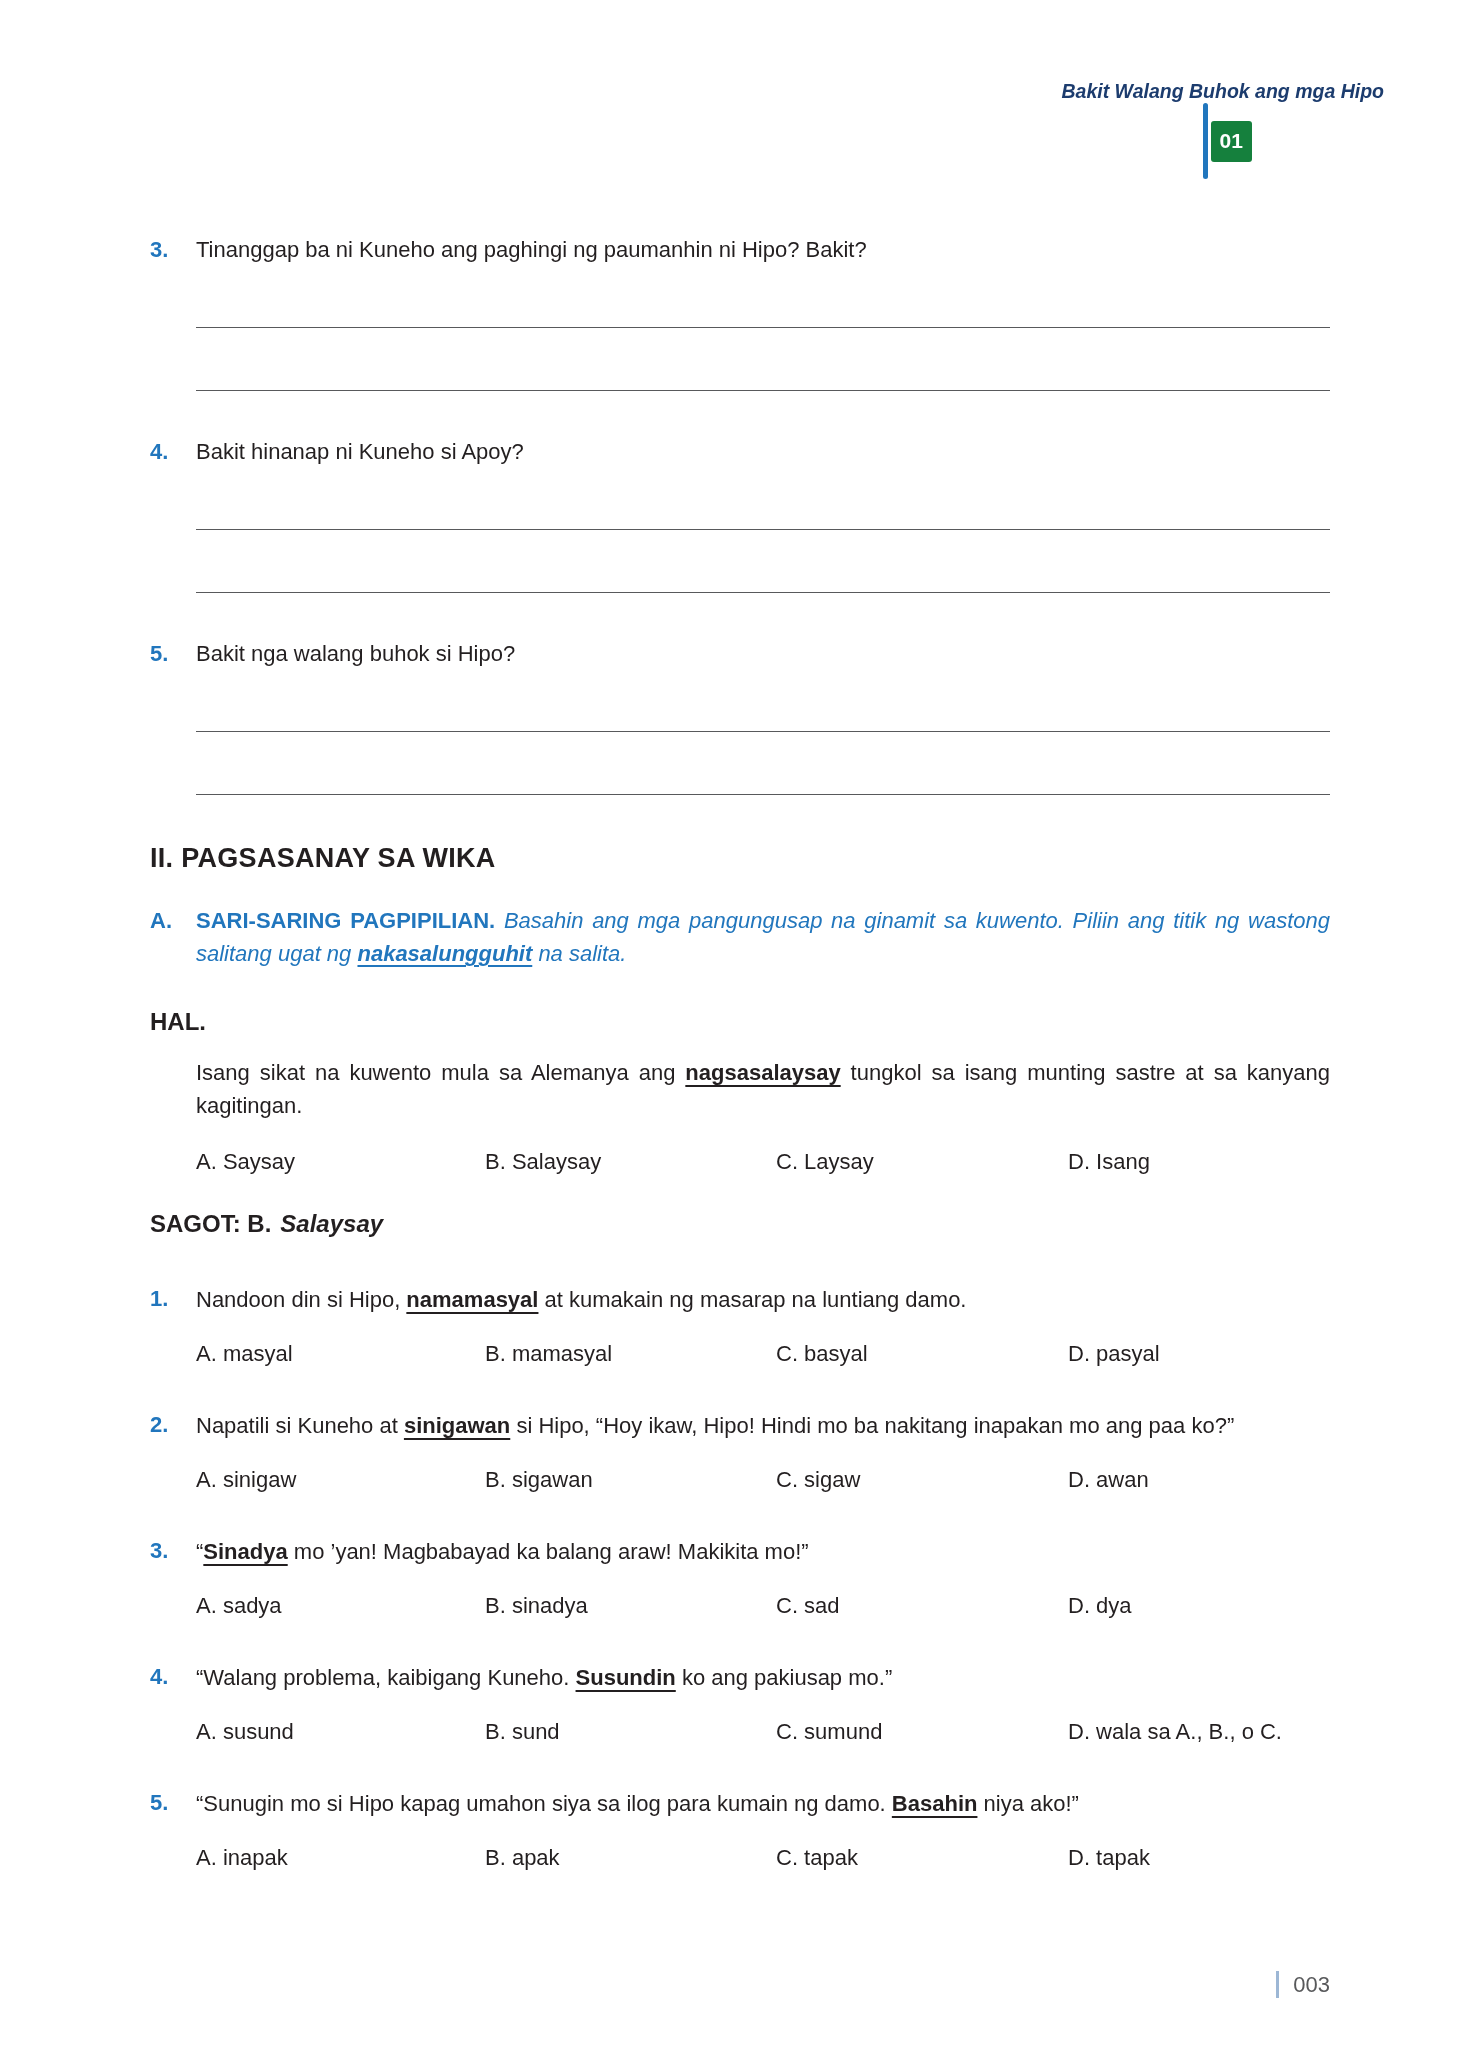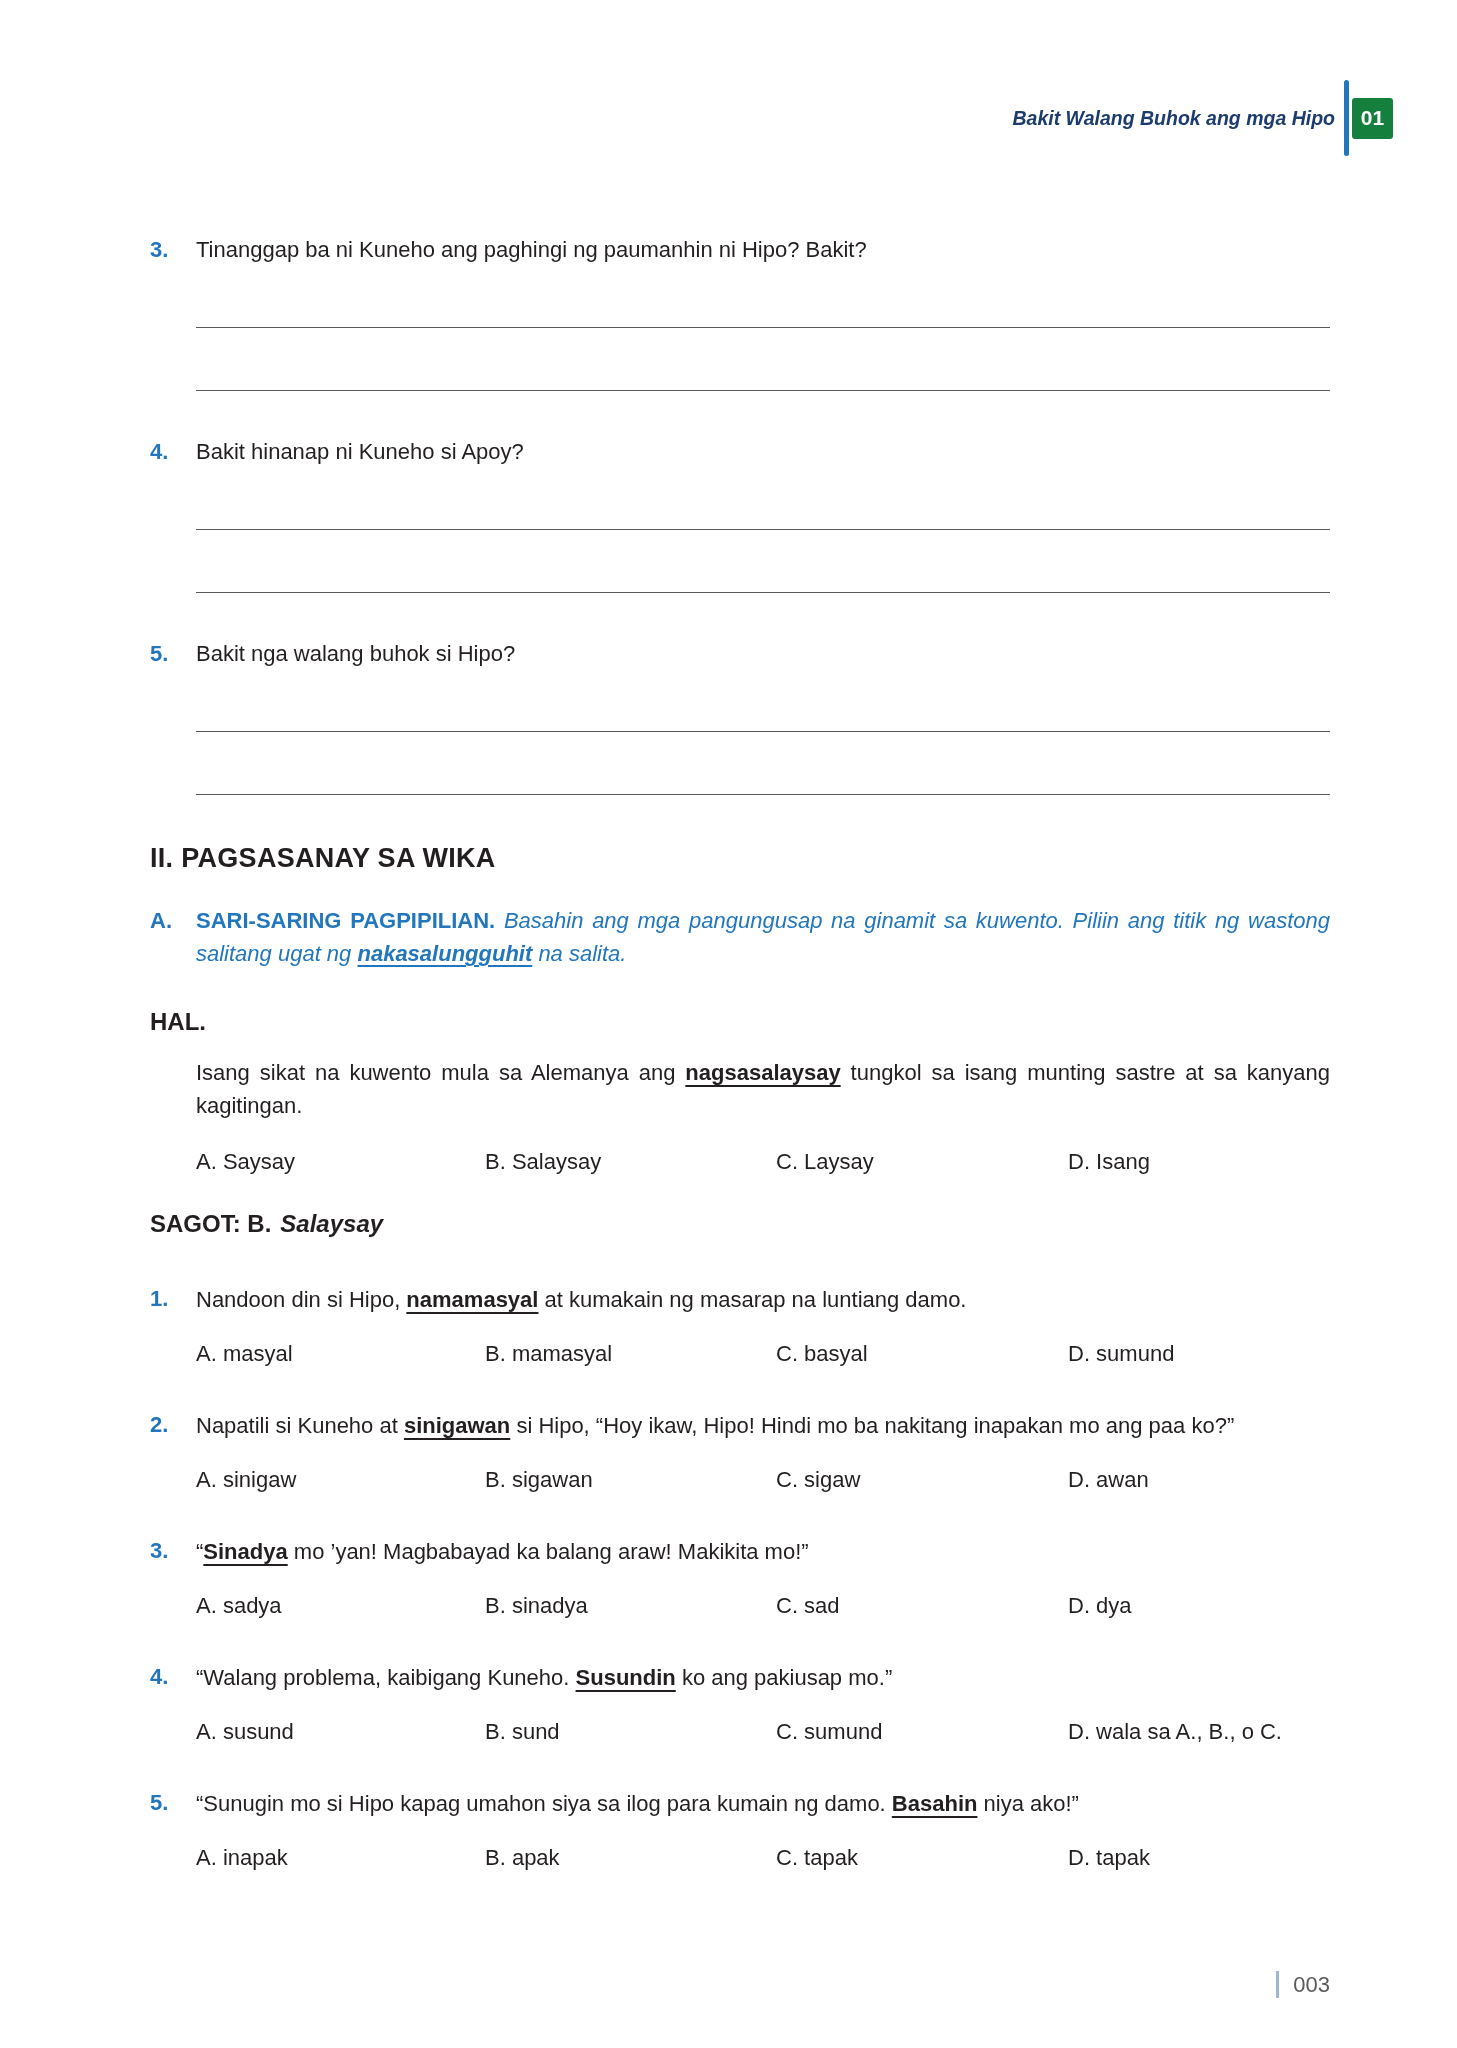--- a/index.html
+++ b/index.html
@@ -4,21 +4,21 @@
 <style>
   html, body { margin:0; padding:0; background:#e9e9e9; }
   .page {
     position:relative; width:1457px; height:2048px; margin:0 auto;
     background:#ffffff; font-family:"Liberation Sans", sans-serif;
     color:#231f20; overflow:hidden;
   }
   .content { position:absolute; left:150px; right:127px; top:0; padding-top:235px; }
 
   
-  .header { position:absolute; top:80px; right:64px; display:flex; align-items:center; }
+  .header { position:absolute; top:80px; right:64px; display:flex; align-items:center;flex-direction:column; }
   .header-title { font-size:19.5px; font-weight:700; font-style:italic; color:#1c3c6e; margin-right:9px; white-space:nowrap; }
   .badge { display:flex; align-items:center; height:76px; }
   .badge-bar { width:5px; height:76px; background:#2176bd; border-radius:3px; margin-right:3px; }
   .badge-box { width:41px; height:41px; background:#15803d; border-radius:3px; color:#ffffff;
                font-size:21px; font-weight:700; display:flex; align-items:center; justify-content:center; }
 
   
   .q-row { display:flex; align-items:flex-start; }
   .q-num { flex:0 0 46px; font-weight:700; color:#2176bd; font-size:22px; line-height:30px; }
   .q-text { flex:1; font-size:22px; line-height:30px; text-align:left; margin:0; }
@@ -116,21 +116,21 @@
 
       <div class="ex-block">
         <div class="q-row">
           <span class="q-num">1.</span>
           <p class="ex-text"><span>Nandoon din si Hipo, </span><span class="uw">namamasyal</span><span> at kumakain ng masarap na luntiang damo.</span></p>
         </div>
         <div class="choices">
           <span class="choice">A. masyal</span>
           <span class="choice">B. mamasyal</span>
           <span class="choice">C. basyal</span>
-          <span class="choice">D. sumund</span>
+          <span class="choice">D. pasyal</span>
         </div>
       </div>
 
       <div class="ex-block">
         <div class="q-row">
           <span class="q-num">2.</span>
           <p class="ex-text"><span>Napatili si Kuneho at </span><span class="uw">sinigawan</span><span> si Hipo, “Hoy ikaw, Hipo! Hindi mo ba nakitang inapakan mo ang paa ko?”</span></p>
         </div>
         <div class="choices">
           <span class="choice">A. sinigaw</span>

